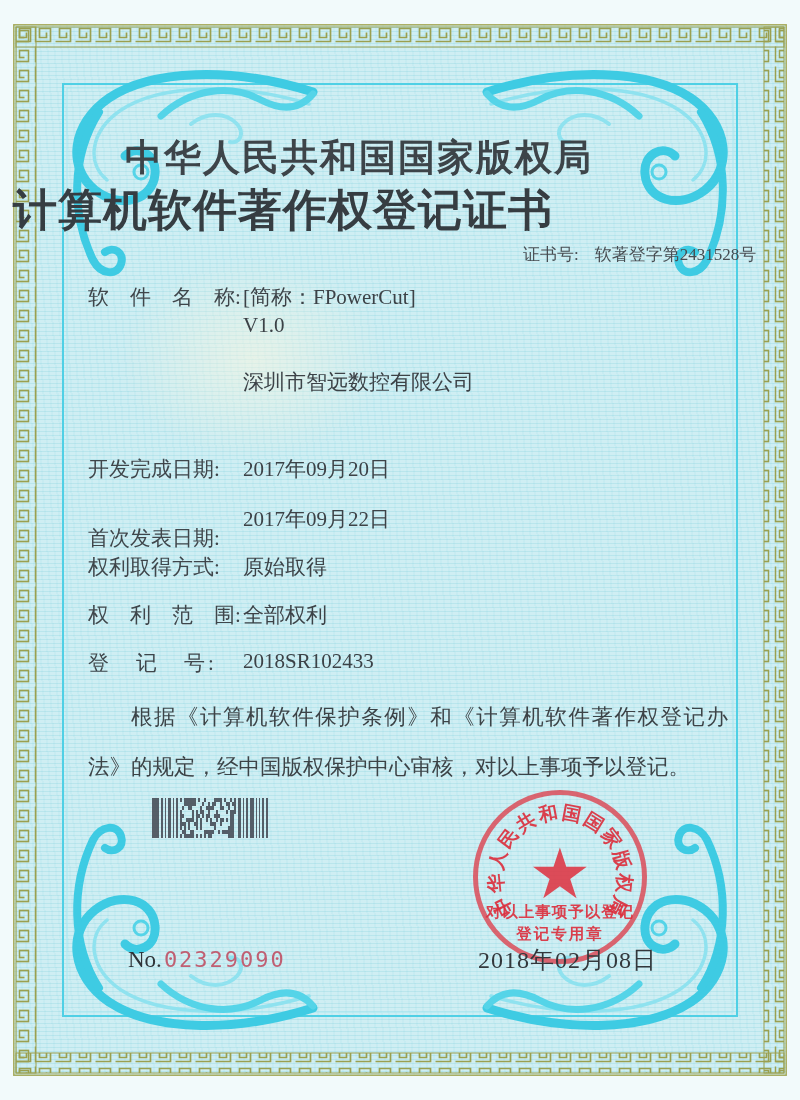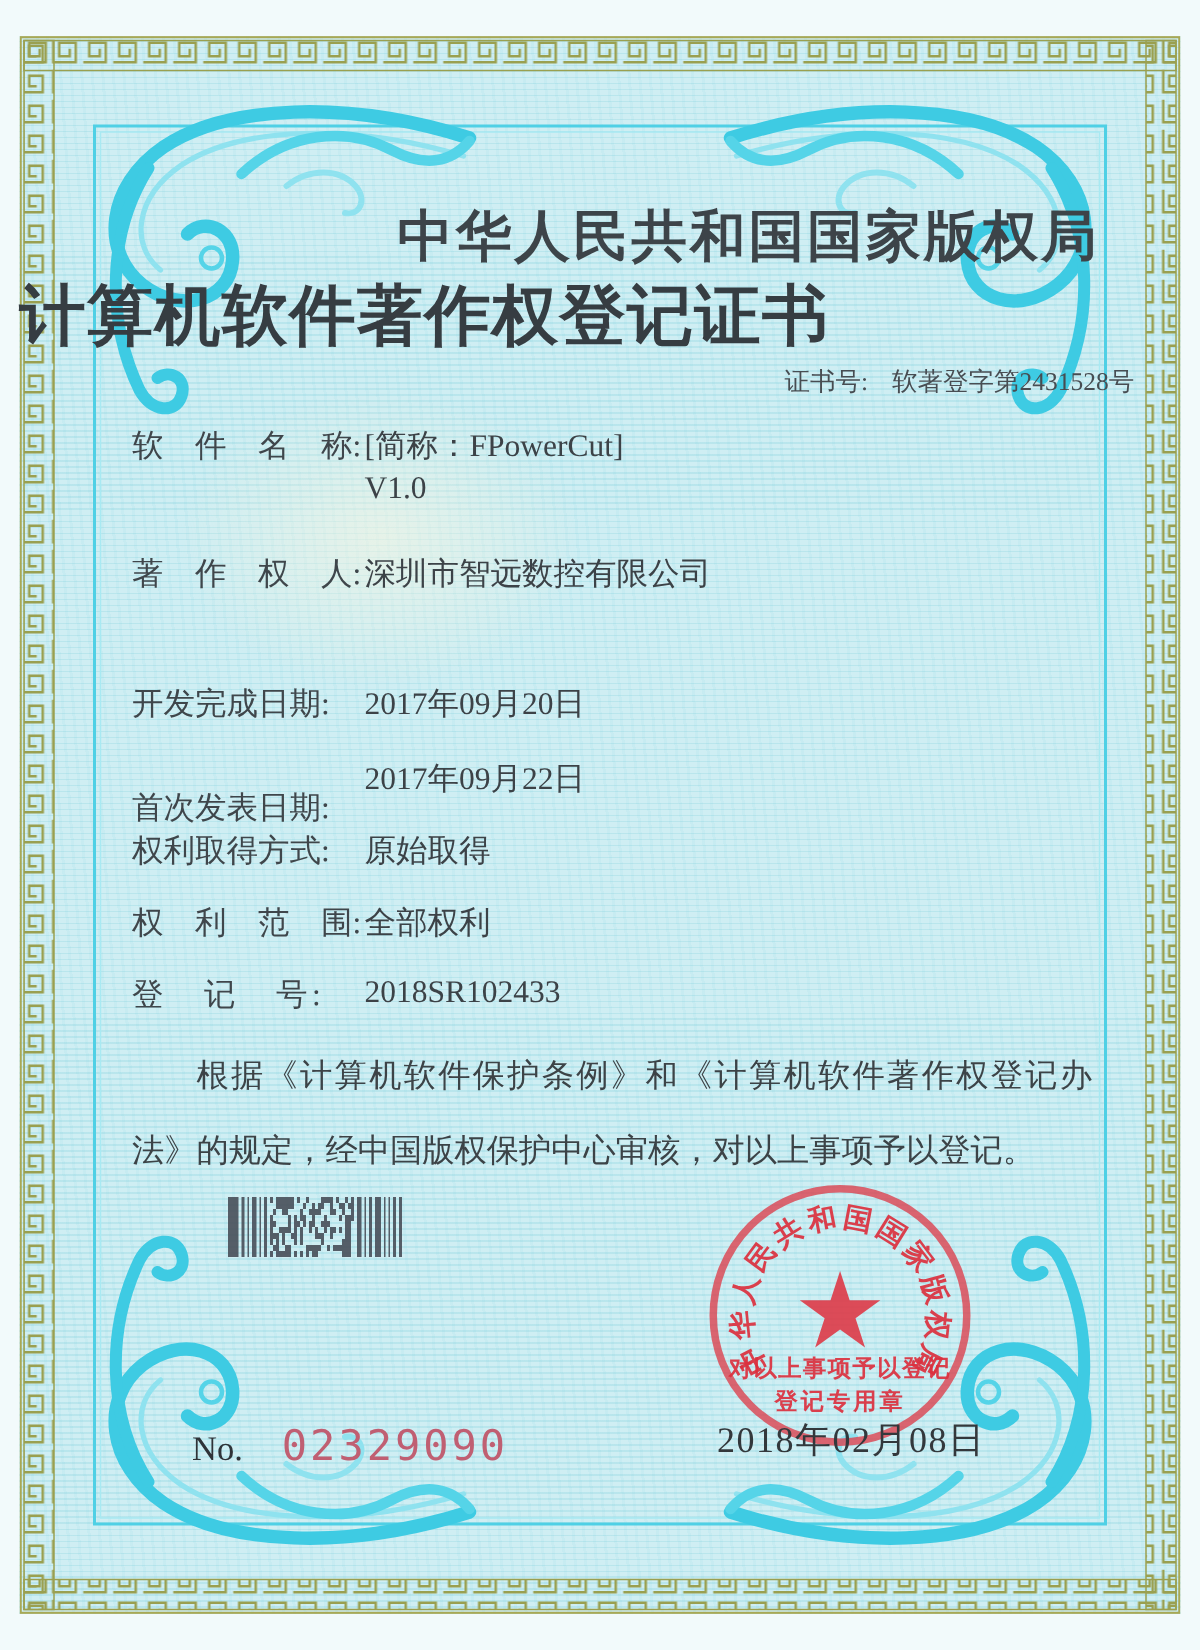--- a/index.html
+++ b/index.html
@@ -29,21 +29,21 @@
   }
   .frame-svg{position:absolute;left:0;top:0;width:774px;height:1052px;}
   .watermark{
     position:absolute;left:105px;top:235px;width:270px;height:200px;
     background:radial-gradient(closest-side, rgba(250,246,224,.55), rgba(250,246,224,0));
     filter:blur(2px);
     border-radius:50%;
   }
   .authority{
     position:absolute;left:0;top:109px;width:692px;
-    text-align:right;font-size:37px;font-weight:700;letter-spacing:2px;color:var(--ink);margin-left:28px;
+    text-align:center;font-size:37px;font-weight:700;letter-spacing:2px;color:var(--ink);
   }
   .main-title{
     position:absolute;left:0;top:157px;width:774px;
     font-size:44px;font-weight:800;letter-spacing:1px;color:#363d42;
   }
   .certno{position:absolute;left:510px;top:219px;font-size:17px;color:#474d52;}
   .certno .gap{display:inline-block;width:16px;}
   .row-label{position:absolute;left:75px;font-size:21px;color:#3f464b;}
   .row-value{position:absolute;left:230px;font-size:21px;color:#3c4247;}
   .swname-lines div{line-height:28px;}
@@ -70,21 +70,21 @@
     transform-origin:50% 50%;
   }
   .seal-l1{position:absolute;left:0;top:107px;width:164px;text-align:center;
     font-size:15.5px;font-weight:700;color:rgba(219,48,62,.92);letter-spacing:1px;}
   .seal-l2{position:absolute;left:0;top:129px;width:164px;text-align:center;
     font-size:15.5px;font-weight:700;color:rgba(219,48,62,.92);letter-spacing:2px;}
   .seal-date{position:absolute;left:465px;top:920px;font-size:24px;color:#33383c;letter-spacing:1px;}
   .serial{position:absolute;left:115px;top:923px;font-size:23px;color:#2f3338;}
   .serial .num{
     font-family:"DejaVu Sans Mono",monospace;
-    color:var(--serial-red);letter-spacing:2px;font-size:28px;margin-left:26px;
+    color:var(--serial-red);letter-spacing:2px;font-size:22px;margin-left:2px;
   }
   .regno-spaced{letter-spacing:3px;}
 </style>
 </head>
 <body>
 
 <div class="cert">
 
   <svg class="frame-svg" viewBox="0 0 774 1052" aria-hidden="true">
     <defs>
@@ -128,21 +128,20 @@
   <div class="certno">
     <span>证书号:</span><span class="gap"></span><span>软著登字第2431528号</span>
   </div>
 
   <div class="row-label" style="top:259px">软　件　名　称:</div>
   <div class="row-value swname-lines" style="top:259px">
     <div>[简称：FPowerCut]</div>
     <div>V1.0</div>
   </div>
 
-  <div class="row-label" style="top:344px">著　作　权　人:</div>
   <div class="row-value" style="top:344px">深圳市智远数控有限公司</div>
 
   <div class="row-label" style="top:431px">开发完成日期:</div>
   <div class="row-value" style="top:431px">2017年09月20日</div>
 
   <div class="row-label" style="top:500px">首次发表日期:</div>
   <div class="row-value" style="top:481px">2017年09月22日</div>
 
   <div class="row-label" style="top:529px">权利取得方式:</div>
   <div class="row-value" style="top:529px">原始取得</div>

